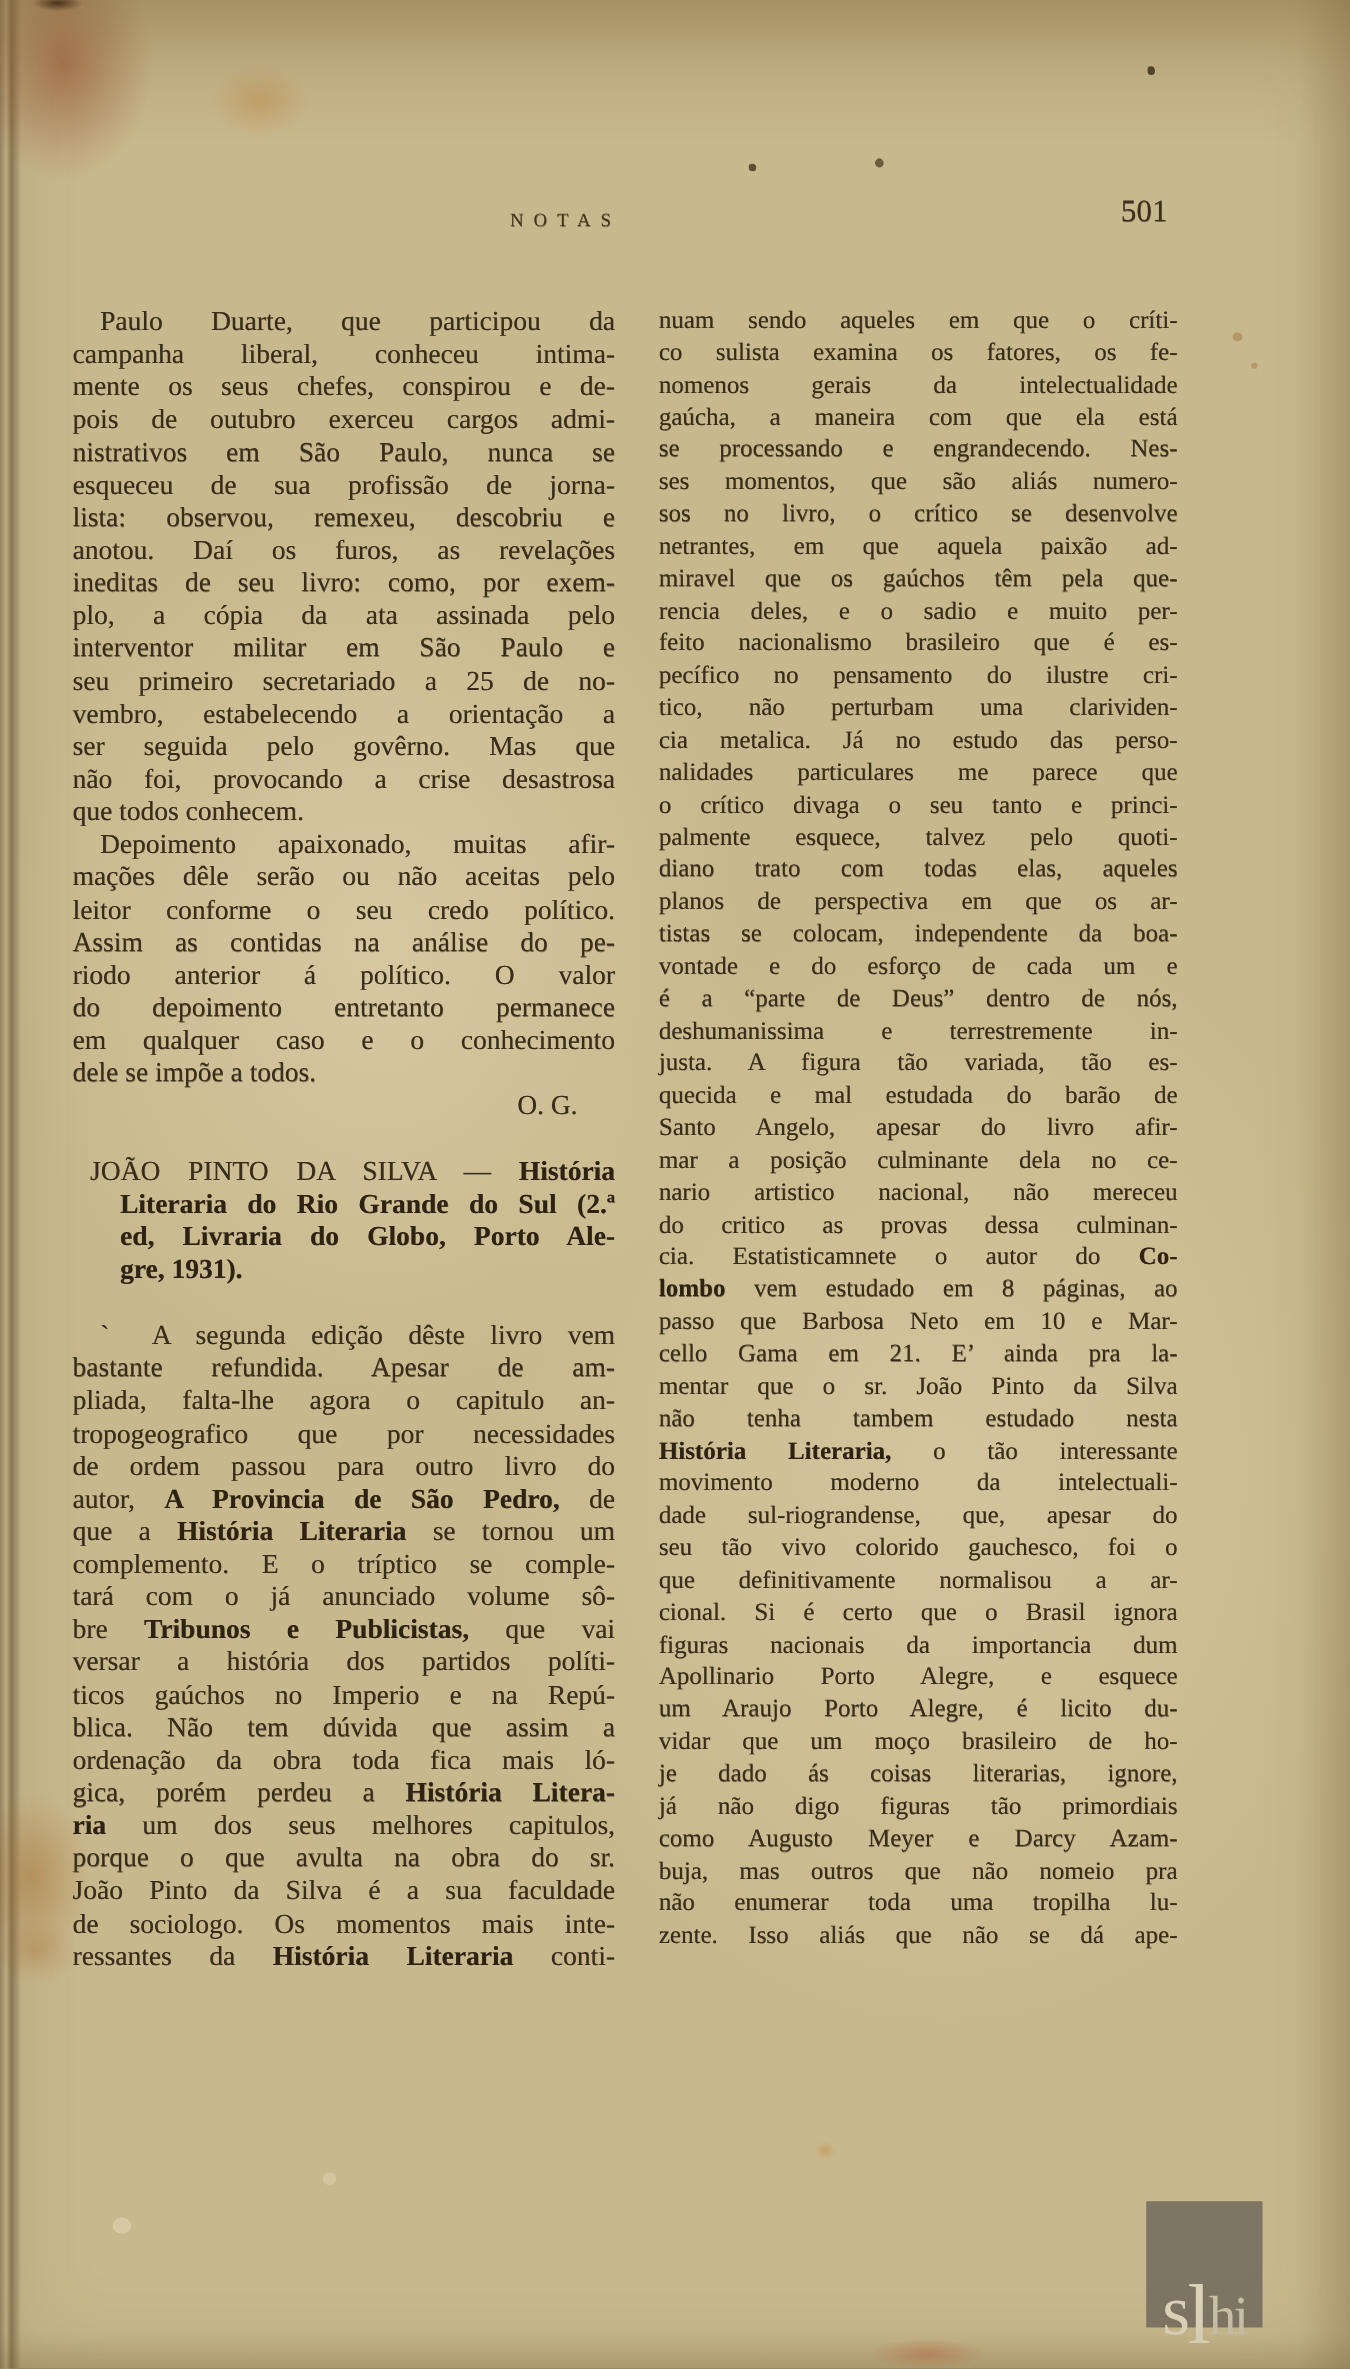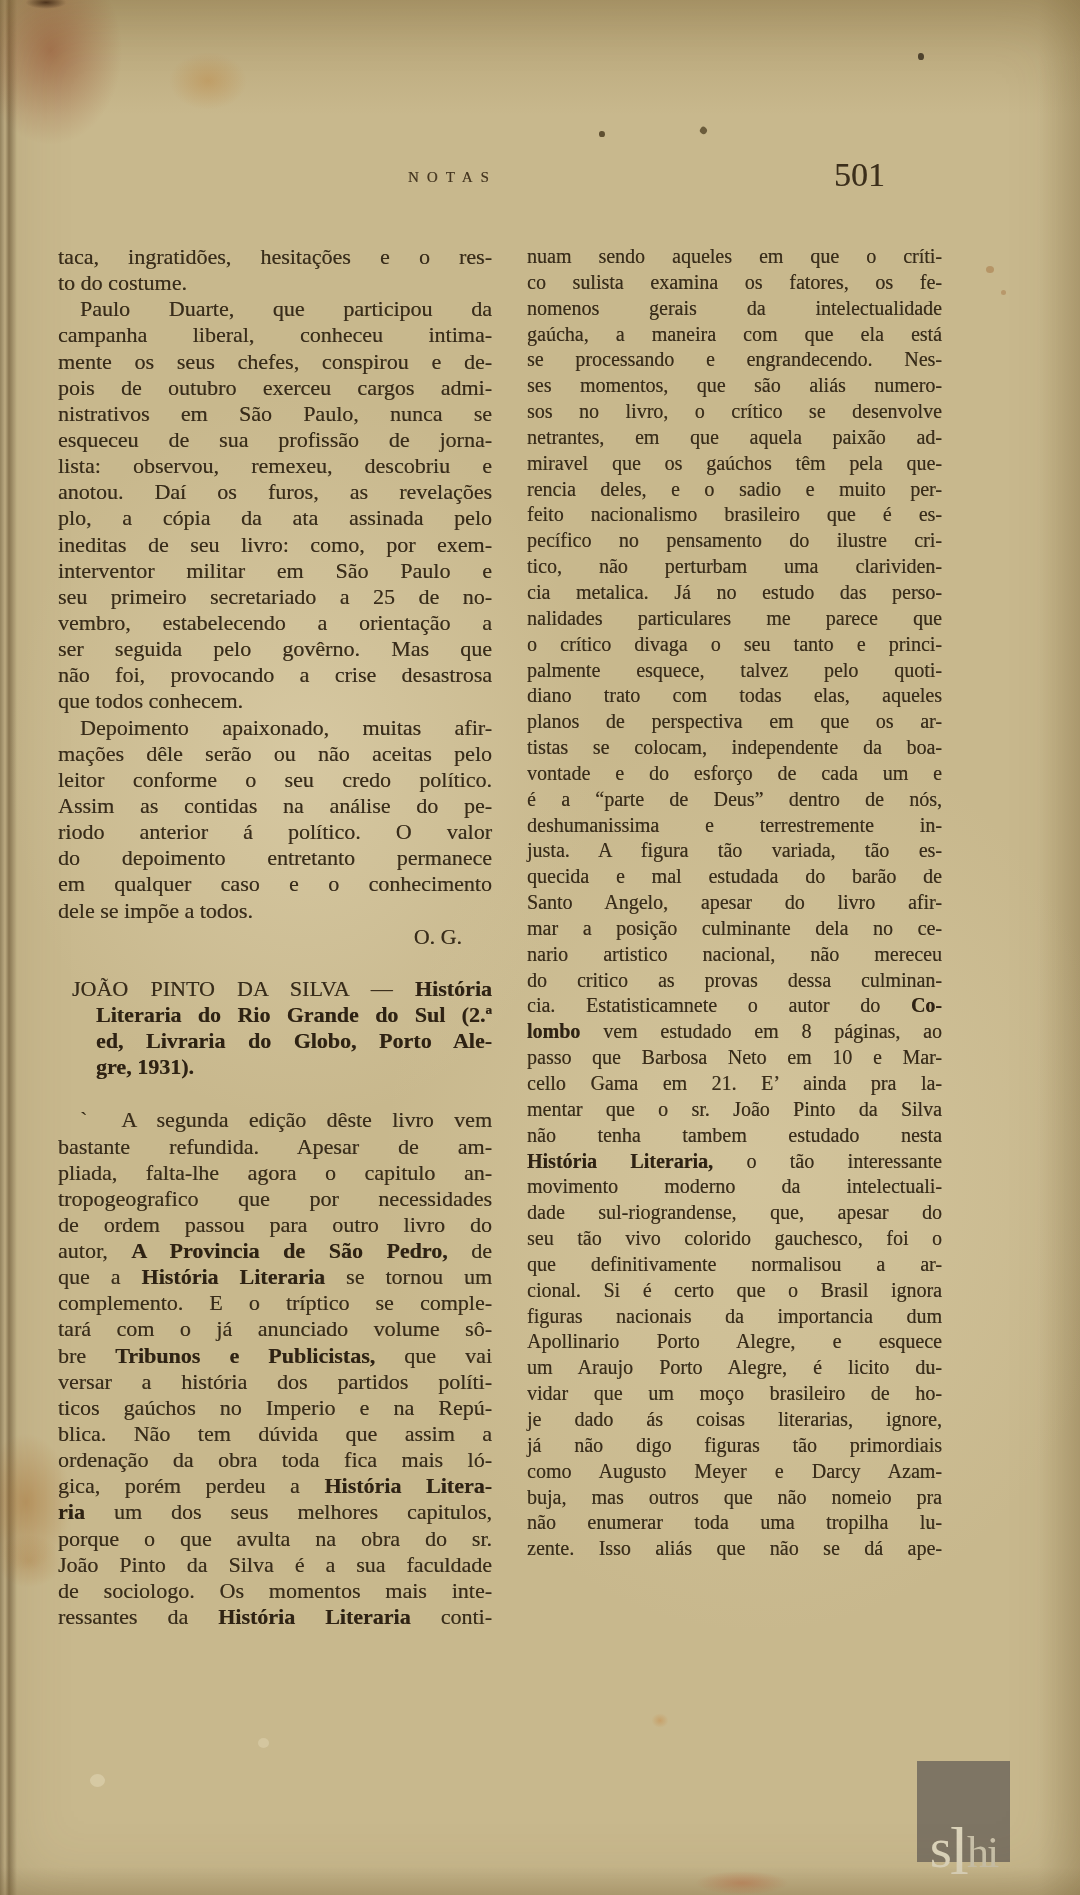--- a/index.html
+++ b/index.html
@@ -24,22 +24,22 @@
     box-shadow:inset 0 0 70px rgba(96,78,40,0.22);
   }
   .ink{ text-shadow:0.3px 0.3px 0.45px rgba(56,44,26,0.55); }
 
   
   .hdr-title{
     position:absolute;left:408px;top:169px;
     font-size:15px;letter-spacing:8px;color:#453620;
   }
   .hdr-num{
-    position:absolute;left:823px;top:156px;width:62px;
-    text-align:right;font-size:34px;color:#3c2f1b;
+    position:absolute;left:872px;top:156px;width:62px;
+    text-align:right;font-size:25px;color:#3c2f1b;
   }
 
   
   .col{position:absolute;top:244px;}
   .col-left {left:58px; width:434px; --lh:26.15px; font-size:22px;}
   .col-right{left:527px;width:415px; --lh:25.85px; font-size:20px;}
   .line{
     height:var(--lh);line-height:var(--lh);
     text-align:justify;text-align-last:justify;
     overflow:visible;
@@ -108,35 +108,31 @@
   <div class="artifact speck sp-c"></div>
   <div class="artifact fr-a"></div>
   <div class="artifact fr-b"></div>
   <div class="artifact pale-a"></div>
   <div class="artifact pale-b"></div>
 
   <div class="hdr-title ink">NOTAS</div>
   <div class="hdr-num ink">501</div>
 
   <div class="col col-left ink">
-      <div class="block cont">
-        <div class="line"><span>taca, ingratidões, hesitações e o res-</span></div>
-        <div class="line last"><span>to do costume.</span></div>
-      </div>
       <div class="block para">
         <div class="line indent"><span>Paulo Duarte, que participou da</span></div>
         <div class="line"><span>campanha liberal, conheceu intima-</span></div>
         <div class="line"><span>mente os seus chefes, conspirou e de-</span></div>
         <div class="line"><span>pois de outubro exerceu cargos admi-</span></div>
         <div class="line"><span>nistrativos em São Paulo, nunca se</span></div>
         <div class="line"><span>esqueceu de sua profissão de jorna-</span></div>
         <div class="line"><span>lista: observou, remexeu, descobriu e</span></div>
         <div class="line"><span>anotou. Daí os furos, as revelações</span></div>
+        <div class="line"><span>ineditas de seu livro: como, por exem-</span></div>
         <div class="line"><span>plo, a cópia da ata assinada pelo</span></div>
-        <div class="line"><span>ineditas de seu livro: como, por exem-</span></div>
         <div class="line"><span>interventor militar em São Paulo e</span></div>
         <div class="line"><span>seu primeiro secretariado a 25 de no-</span></div>
         <div class="line"><span>vembro, estabelecendo a orientação a</span></div>
         <div class="line"><span>ser seguida pelo govêrno. Mas que</span></div>
         <div class="line"><span>não foi, provocando a crise desastrosa</span></div>
         <div class="line last"><span>que todos conhecem.</span></div>
       </div>
       <div class="block para">
         <div class="line indent"><span>Depoimento apaixonado, muitas afir-</span></div>
         <div class="line"><span>mações dêle serão ou não aceitas pelo</span></div>

